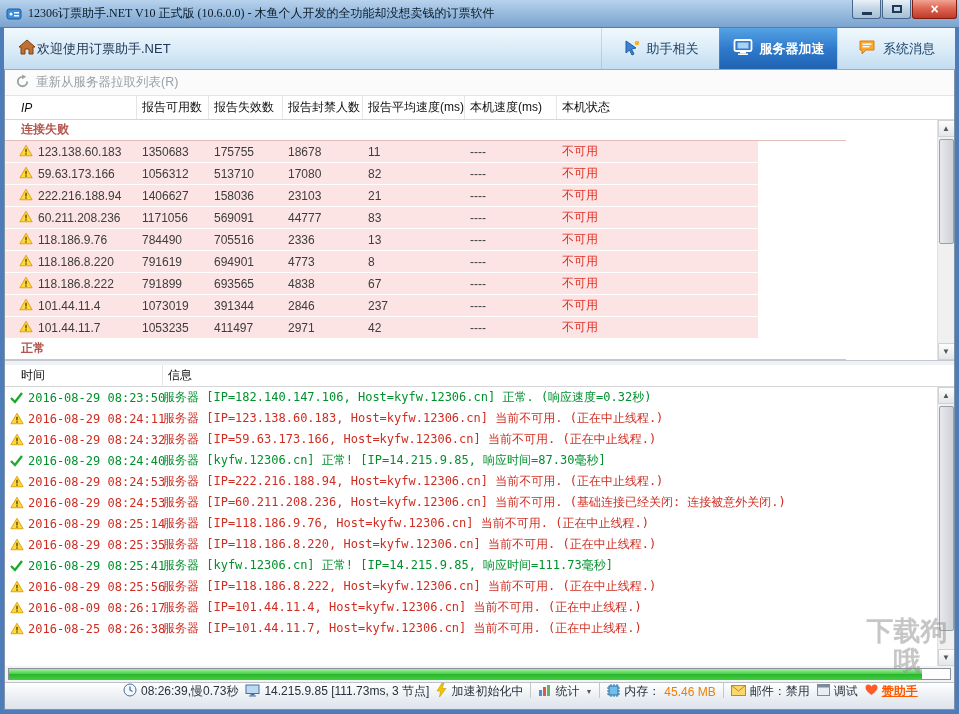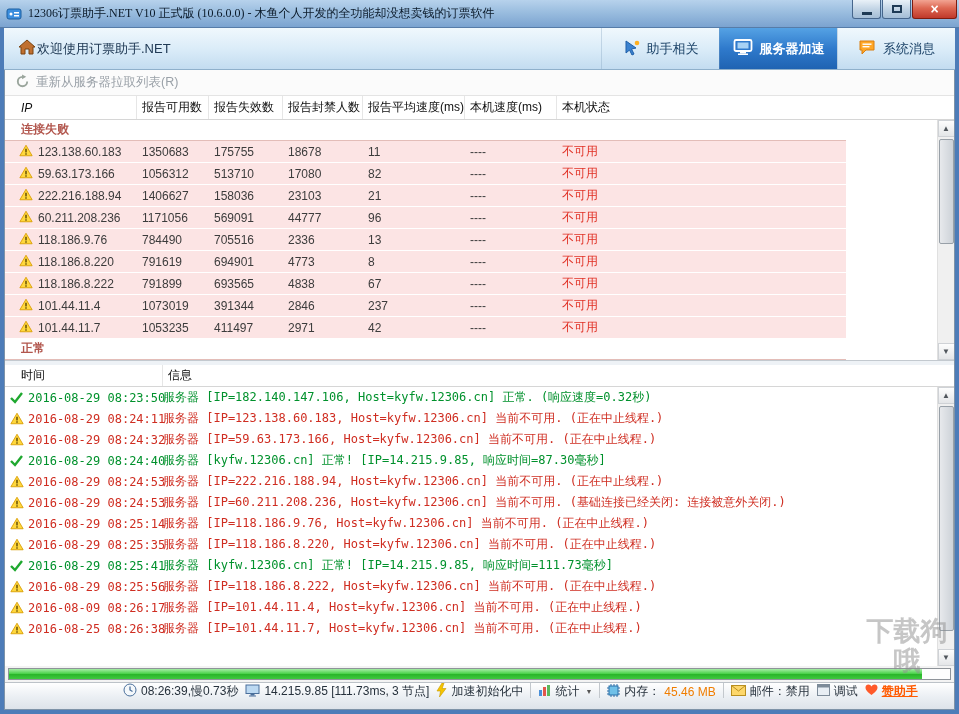--- a/index.html
+++ b/index.html
@@ -75,21 +75,21 @@
   .srv-header { height:24px; flex:0 0 24px; display:flex; border-bottom:1px solid #d6d6d6; background:#fff; }
   .srv-header .hcell { display:flex; align-items:center; padding-left:5px; border-right:1px solid #e6e6e6; color:#101010; }
   .hcell.c-ip { width:132px; padding-left:16px;font-style:italic; }
   .c-a { width:72px; } .c-b { width:74px; } .c-c { width:80px; } .c-d { width:102px; } .c-e { width:92px; }
   .c-f { flex:1; border-right:none !important; }
 
   .srv-bodywrap { flex:1; display:flex; overflow:hidden; }
   .srv-rows { flex:1; overflow:hidden; position:relative; }
   .group-row { height:21px; display:flex; align-items:flex-end; padding-left:16px; width:841px;
                color:#b2564d; font-weight:bold; border-bottom:1px solid #e3bdb8; padding-bottom:2px; }
-  .srv-row { height:22px; width:841px; display:flex; align-items:center; background:#fce4e4; border-bottom:1px solid #ffffff; color:#3c3c3c; }
+  .srv-row { height:22px; width:753px; display:flex; align-items:center; background:#fce4e4; border-bottom:1px solid #ffffff; color:#3c3c3c; }
   .srv-row .cell { padding-left:5px; overflow:hidden; white-space:nowrap; }
   .srv-row .cell.ipcell { width:132px; padding-left:14px; display:flex; align-items:center; gap:5px; }
   .srv-row .status { color:#e02f23; }
 
   
   .vscroll { flex:0 0 17px; width:17px; background:#f0f0f0; border-left:1px solid #e0e0e0;
              display:flex; flex-direction:column; align-items:center; }
   .sc-arrow { width:17px; height:17px; display:flex; align-items:center; justify-content:center;
               font-size:8px; color:#50565c; background:linear-gradient(180deg,#fdfdfd,#e4e6e8); border:1px solid #cfd2d6; }
   .sc-track { flex:1; width:17px; position:relative; }
@@ -279,21 +279,21 @@
       <span><svg width="14" height="13" viewBox="0 0 16 14">
                     <path d="M8 1 L15 13 H1 Z" fill="#ffd83d" stroke="#d89c00"></path>
                     <rect x="7.2" y="5" width="1.6" height="4.2" fill="#5a4500"></rect>
                     <rect x="7.2" y="10.2" width="1.6" height="1.6" fill="#5a4500"></rect>
                   </svg></span>
       <span>60.211.208.236</span>
     </div>
     <div class="cell c-a">1171056</div>
     <div class="cell c-b">569091</div>
     <div class="cell c-c">44777</div>
-    <div class="cell c-d">96</div>
+    <div class="cell c-d">83</div>
     <div class="cell c-e">----</div>
     <div class="cell c-f status">不可用</div>
   </div>
 
   <div class="srv-row">
     <div class="cell ipcell">
       <span><svg width="14" height="13" viewBox="0 0 16 14">
                     <path d="M8 1 L15 13 H1 Z" fill="#ffd83d" stroke="#d89c00"></path>
                     <rect x="7.2" y="5" width="1.6" height="4.2" fill="#5a4500"></rect>
                     <rect x="7.2" y="10.2" width="1.6" height="1.6" fill="#5a4500"></rect>

